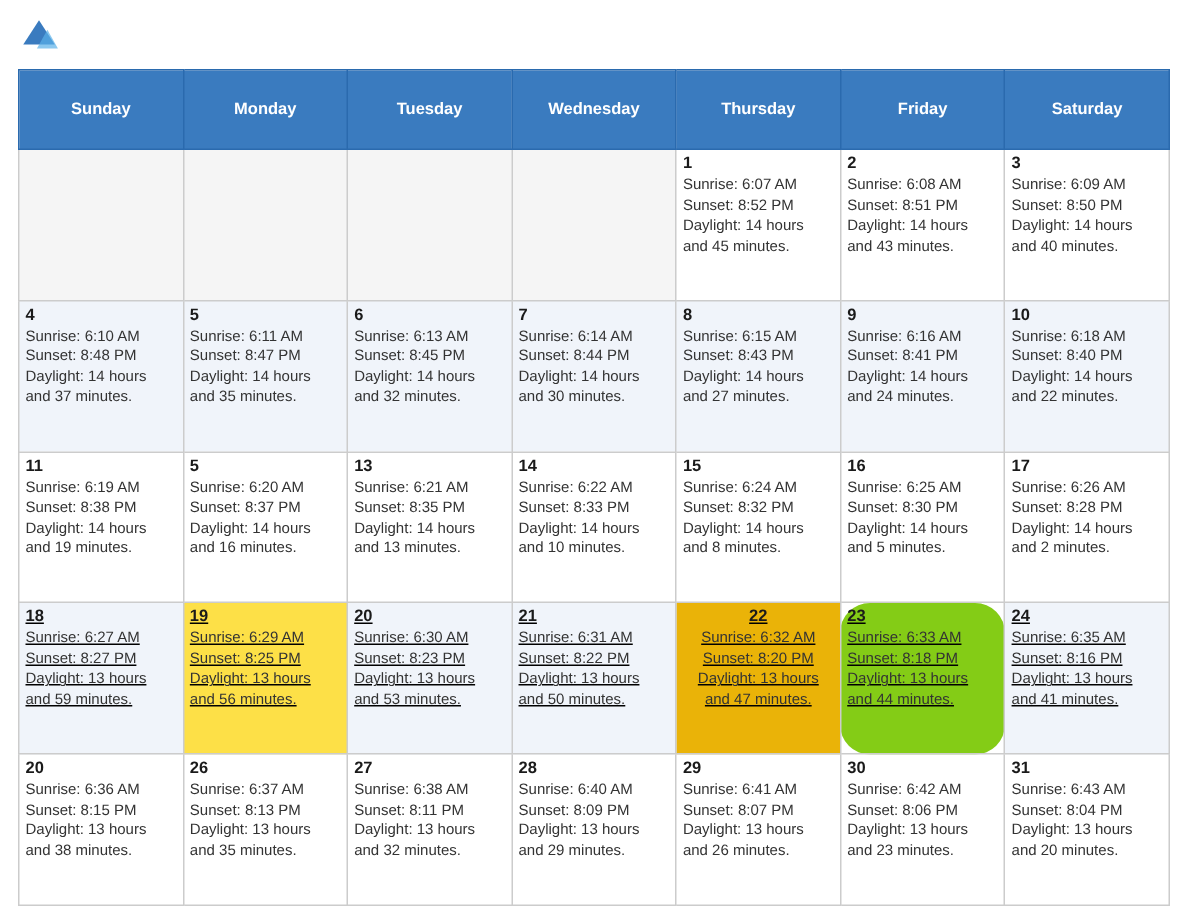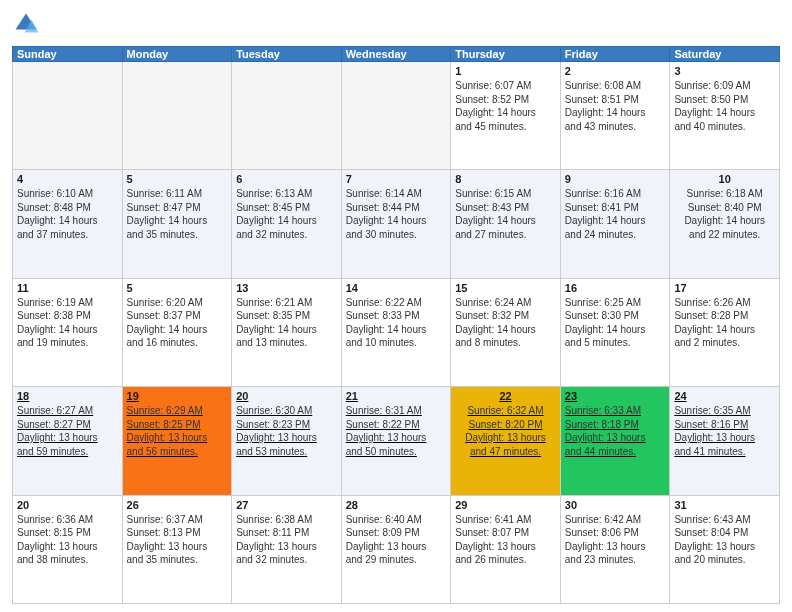--- a/index.html
+++ b/index.html
@@ -59,23 +59,23 @@
       border: 1px solid #ccc;
       border-collapse: collapse;
       width: 100%;
       table-layout: fixed;
     }
     .calendar th {
       background: #3a7bbf;
       color: #fff;
       font-size: 11px;
       font-weight: bold;
-      padding: 1px 4px;
+      padding: 20px 4px;
       border: 1px solid #2a6aae;
-      text-align: left;
+      text-align: center;
     }
     .calendar td {
       vertical-align: top;
       border: 1px solid #ccc;
       padding: 3px 4px;
       font-size: 9.5px;
       color: #333;
       background: #fff;
       height: 82px;
     }
@@ -213,21 +213,21 @@
       </td>
           <td style="background: rgb(240, 244, 250);">
         <span class="day-num">9</span>
         <div class="day-info">
           Sunrise: 6:16 AM<br>
           Sunset: 8:41 PM<br>
           Daylight: 14 hours<br>
           and 24 minutes.
         </div>
       </td>
-          <td style="background: rgb(240, 244, 250); text-align: center;">
+          <td style="background: rgb(240, 244, 250);">
         <span class="day-num">10</span>
         <div class="day-info">
           Sunrise: 6:18 AM<br>
           Sunset: 8:40 PM<br>
           Daylight: 14 hours<br>
           and 22 minutes.
         </div>
       </td>
         </tr>
         <tr>
@@ -298,21 +298,21 @@
         <tr style="background: rgb(240, 244, 250); text-decoration: underline;">
           <td style="background: rgb(240, 244, 250);">
         <span class="day-num">18</span>
         <div class="day-info">
           Sunrise: 6:27 AM<br>
           Sunset: 8:27 PM<br>
           Daylight: 13 hours<br>
           and 59 minutes.
         </div>
       </td>
-          <td style="background: #f97316;">
+          <td style="background: #fde047;">
         <span class="day-num">19</span>
         <div class="day-info">
           Sunrise: 6:29 AM<br>
           Sunset: 8:25 PM<br>
           Daylight: 13 hours<br>
           and 56 minutes.
         </div>
       </td>
           <td style="background: rgb(240, 244, 250);">
         <span class="day-num">20</span>
@@ -334,21 +334,21 @@
       </td>
           <td style="background: #eab308; text-align: center;">
         <span class="day-num">22</span>
         <div class="day-info">
           Sunrise: 6:32 AM<br>
           Sunset: 8:20 PM<br>
           Daylight: 13 hours<br>
           and 47 minutes.
         </div>
       </td>
-          <td style="background: #22c55e;">
+          <td style="background: #84cc16; border-radius: 20px;">
         <span class="day-num">23</span>
         <div class="day-info">
           Sunrise: 6:33 AM<br>
           Sunset: 8:18 PM<br>
           Daylight: 13 hours<br>
           and 44 minutes.
         </div>
       </td>
           <td style="background: rgb(240, 244, 250);">
         <span class="day-num">24</span>

